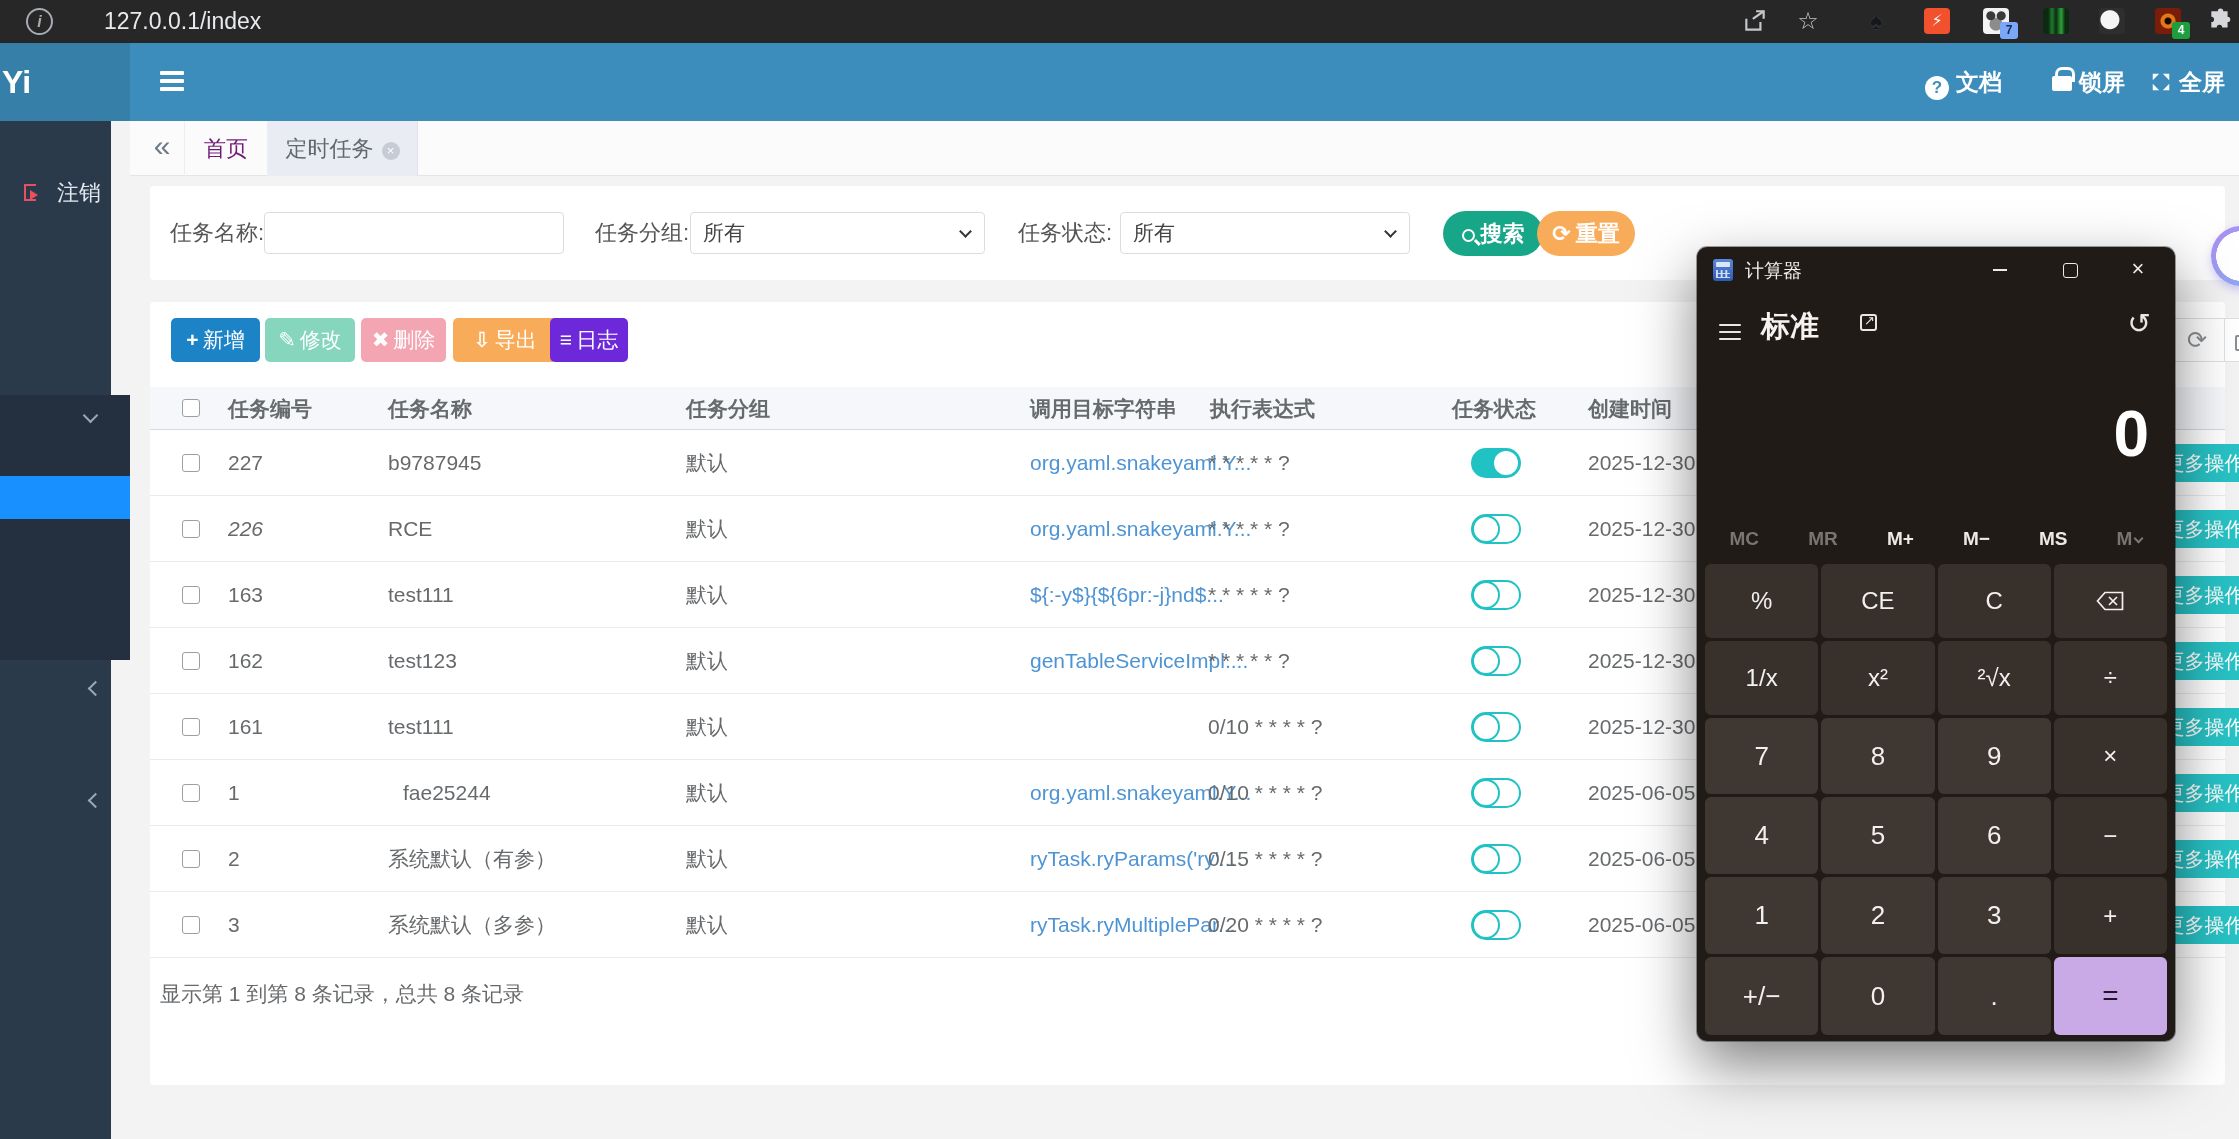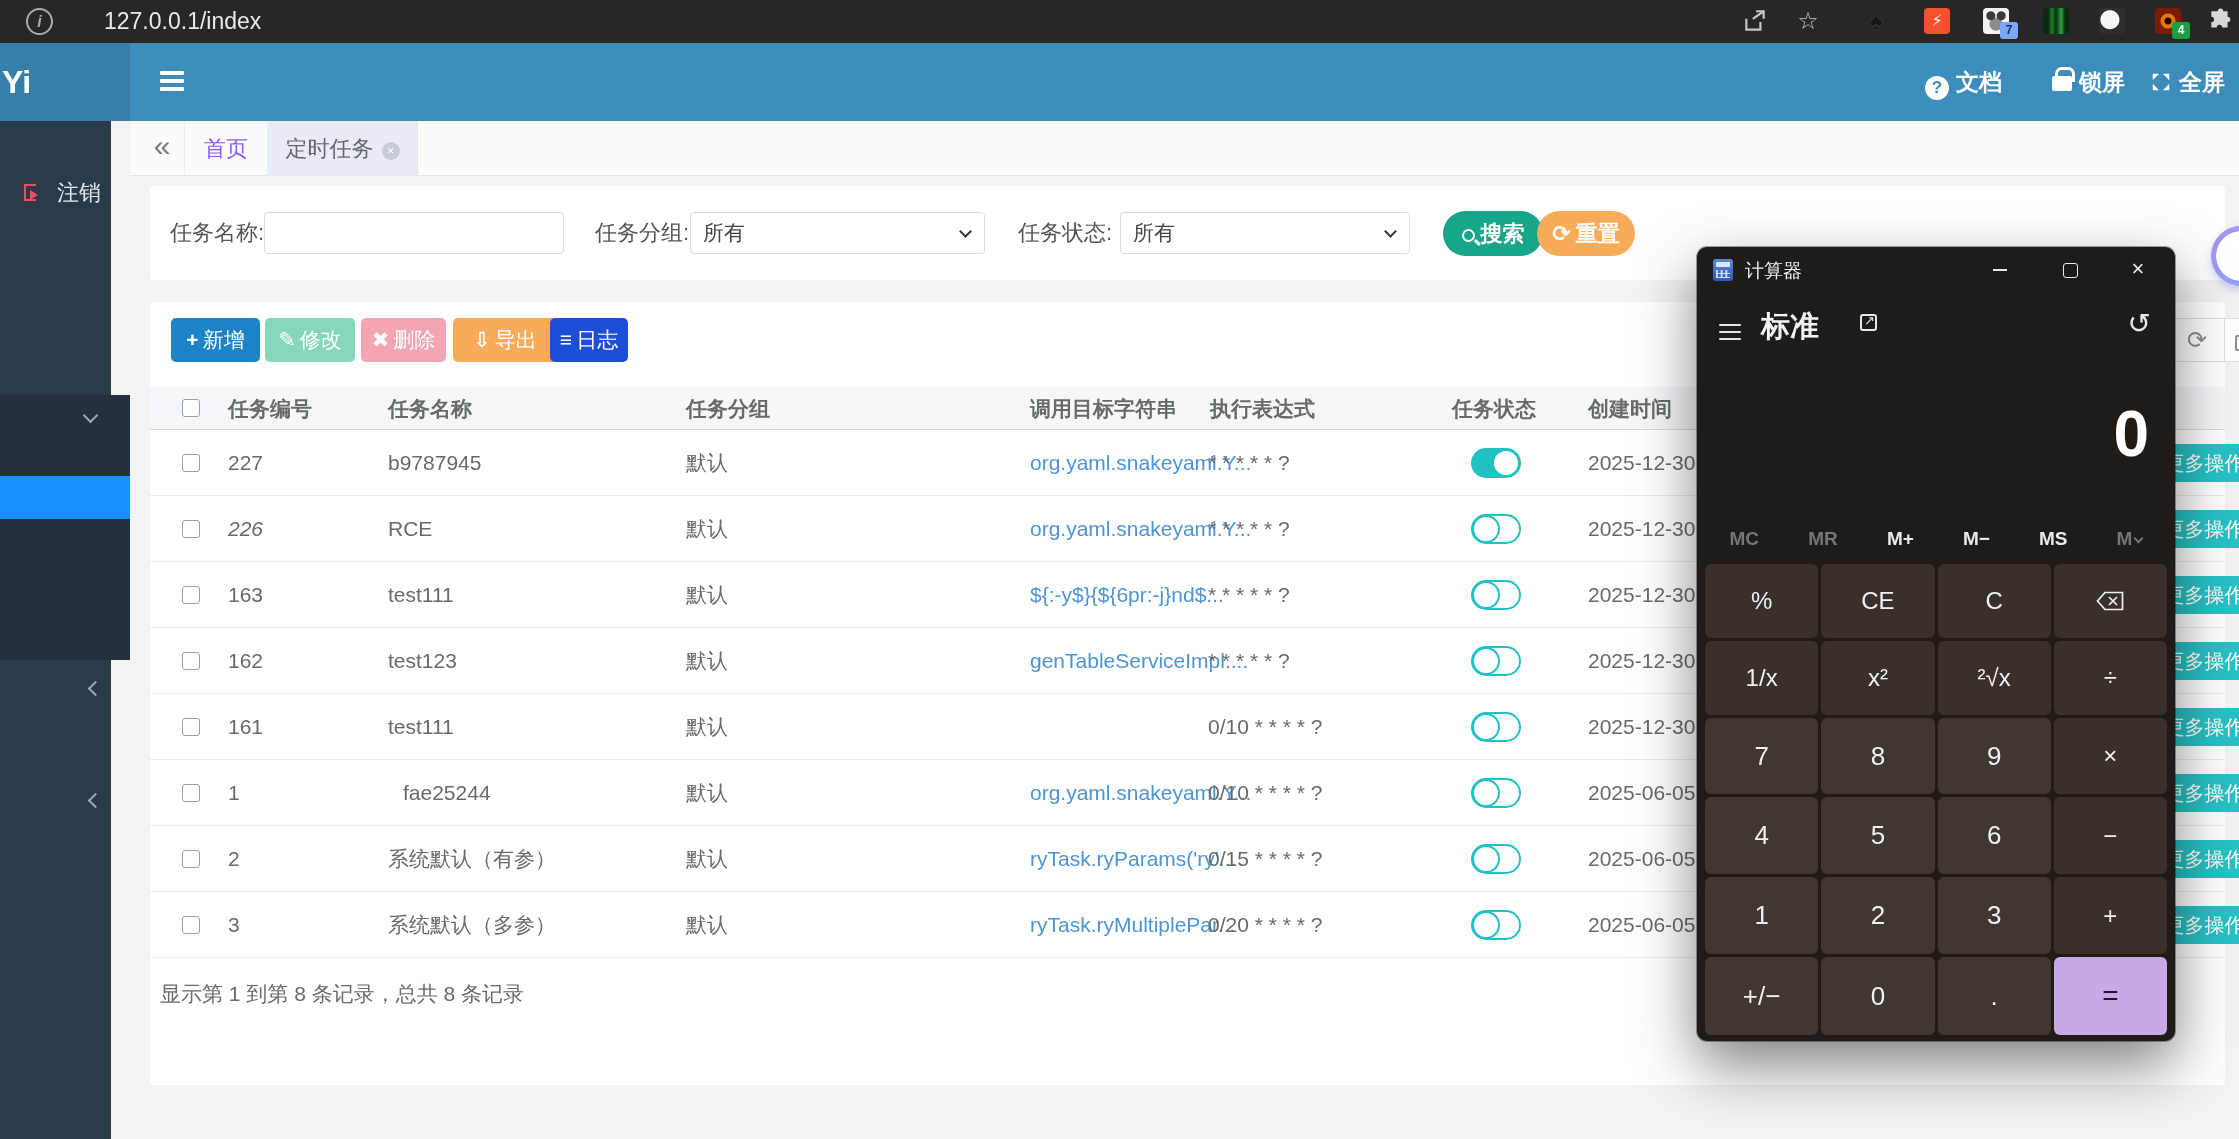--- a/index.html
+++ b/index.html
@@ -36,21 +36,21 @@
   .menu-open-block { position:absolute; left:0; top:274px; width:130px; height:265px; background:#24303f; }
   .chev { position:absolute; width:11px; height:11px; border-right:2.5px solid #9aa7b5; border-bottom:2.5px solid #9aa7b5; }
   .chev-down { transform:rotate(45deg); }
   .chev-left { transform:rotate(135deg); }
   .active-item { position:absolute; left:0; top:355px; width:130px; height:43px; background:#1890ff; cursor:pointer; }
 
   
   .tabbar { position:absolute; left:130px; top:121px; width:2109px; height:55px; background:#fbfbfc; border-bottom:1px solid #e2e5e9; }
   .tab-back { position:absolute; left:10px; top:0; width:44px; height:55px; color:#6f7a84; font-size:30px; text-align:center; line-height:50px; cursor:pointer; }
   .tab { position:absolute; top:0; height:55px; font-size:22px; line-height:55px; text-align:center; cursor:pointer; }
-  .tab-home { left:54px; width:84px; color:#8b5cf6; border-left:1px solid #eceef1; border-right:1px solid #eceef1; }
+  .tab-home { left:54px; width:84px; color:#701a75; border-left:1px solid #eceef1; border-right:1px solid #eceef1; }
   .tab-current { left:138px; width:150px; color:#5f6770; background:#e9ecf2; border-right:1px solid #dfe3e9; }
   .tab-close { display:inline-block; width:18px; height:18px; background:#c6ccd6; color:#fff; border-radius:50%; font-size:13px; line-height:18px; vertical-align:1px; margin-left:8px; }
 
   
   .panel { position:absolute; background:#fff; border-radius:4px; }
   .search-panel { left:150px; top:186px; width:2075px; height:94px; }
   .table-panel { left:150px; top:302px; width:2075px; height:783px; }
 
   .f-label { position:absolute; top:26px; height:42px; line-height:42px; font-size:22px; color:#555; }
   .f-input { position:absolute; top:26px; height:42px; border:1px solid #d9dde3; border-radius:4px; background:#fff; font-size:21px; color:#444; padding:0 12px; font-family:inherit; }
@@ -62,21 +62,21 @@
   .mag-ic { display:inline-block; position:relative; width:13px; height:13px; border:2.5px solid #fff; border-radius:50%; margin-right:6px; vertical-align:-1px; }
   .mag-ic:before { content:""; position:absolute; left:10px; top:10px; width:7px; height:2.5px; background:#fff; transform:rotate(45deg); }
   .rf { font-weight:bold; margin-right:5px; }
 
   
   .tool-btn { position:absolute; top:16px; height:44px; border:none; border-radius:5px; color:#fff; font-size:21px; cursor:pointer; font-family:inherit; }
   .b-add { left:21px; width:89px; background:#1c84c6; }
   .b-edit { left:115px; width:90px; background:#85d6bd; }
   .b-del { left:211px; width:85px; background:#f3a6b1; }
   .b-exp { left:303px; width:104px; background:#f8ac59; }
-  .b-log { left:400px; width:78px; background:#1d4ed8; }
+  .b-log { left:400px; width:78px; background:#6d28d9; }
   .tbi { font-weight:bold; margin-right:4px; }
 
   
   .mini-toolbar { position:absolute; left:2169px; top:318px; width:90px; height:44px; background:#fff; border:1px solid #dcdfe3; border-radius:4px; z-index:10; }
   .mini-sep { position:absolute; left:54px; top:0; width:1px; height:42px; background:#dcdfe3; }
   .mini-ic { position:absolute; top:0; height:42px; line-height:42px; font-size:24px; color:#8a8f94; text-align:center; cursor:pointer; }
 
   
   .thead { position:absolute; left:0; top:85px; width:2075px; height:43px; background:#f5f7fa; border-bottom:1px solid #d4d9de; font-size:21px; font-weight:bold; color:#676a6c; line-height:43px; }
   .th { position:absolute; top:0; }

